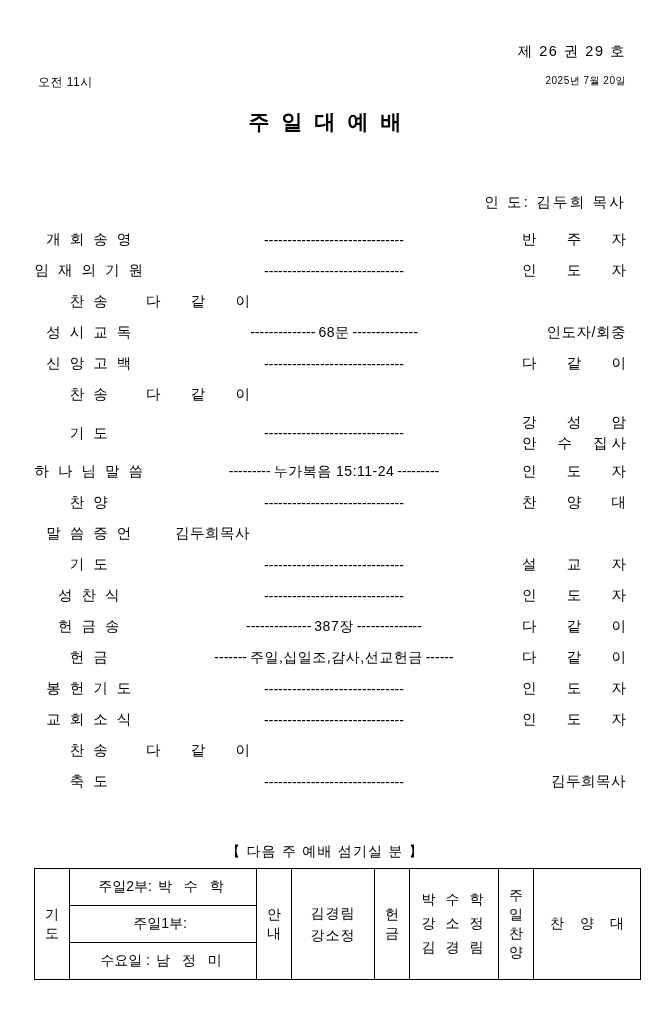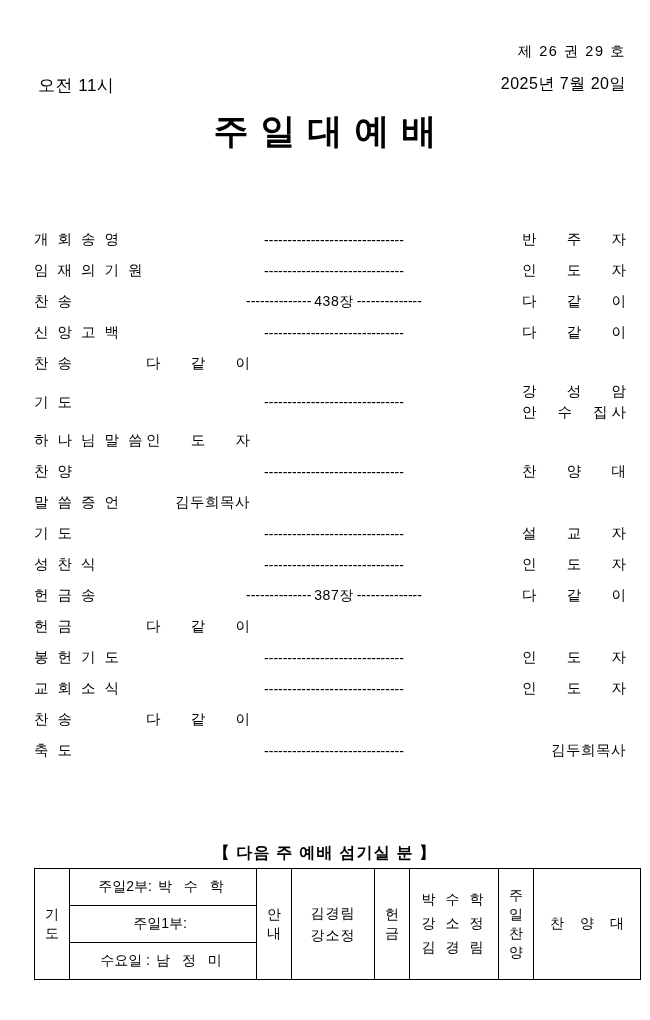--- a/index.html
+++ b/index.html
@@ -29,39 +29,39 @@
     top: 42px;
     right: 24px;
     font-size: 14.5px;
     letter-spacing: 1.5px;
     white-space: nowrap;
   }
   .time-line {
     position: absolute;
     top: 74px;
     left: 38px;
-    font-size: 17px;
+    font-size: 12px;
     letter-spacing: 0.5px;
     white-space: nowrap;
   }
   .date-line {
     position: absolute;
     top: 74px;
     right: 24px;
-    font-size: 16px;
+    font-size: 10px;
     letter-spacing: 0.5px;
     white-space: nowrap;
   }
   .main-title {
     position: absolute;
     top: 108px;
     left: 0;
     width: 650px;
     text-align: center;
-    font-size: 35px;
+    font-size: 21px;
     font-weight: bold;
     letter-spacing: 12px;
     text-indent: 12px;
   }
   .leader-line {
     position: absolute;
     top: 193px;
     right: 24px;
     font-size: 14.5px;
     letter-spacing: 2.2px;
@@ -88,21 +88,21 @@
     width: 112px;
     flex: 0 0 112px;
     display: flex;
     justify-content: space-between;
     letter-spacing: 0px;
     white-space: nowrap;
   }
   .col-item.solid {
     display: block;
     letter-spacing: 2.5px;
-    text-align: left;
+    text-align: center;
   }
   .col-mid {
     flex: 1 1 auto;
     text-align: center;
     white-space: nowrap;
     overflow: hidden;
     font-size: 14px;
     letter-spacing: -0.2px;
     padding: 0 6px;
   }
@@ -140,22 +140,22 @@
     letter-spacing: 0.5px;
   }
 
   
   .next-title {
     position: absolute;
     top: 843px;
     left: 0;
     width: 650px;
     text-align: center;
-    font-size: 16px;
-    font-weight: bold;
+    font-size: 14px;
+    font-weight: normal;
     letter-spacing: 1.2px;
   }
 
   
   .tbl-wrap {
     position: absolute;
     top: 868px;
     left: 34px;
     width: 583px;
   }
@@ -205,20 +205,21 @@
 </style>
 </head>
 <body>
 
 <div class="page">
 
   <div class="vol-line">제 26 권 29 호</div>
   <div class="time-line">오전 11시</div>
   <div class="date-line">2025년 7월 20일</div>
   <div class="main-title">주일대예배</div>
+  <div class="leader-line">인 도: 김두희 목사</div>
 
   <div class="order">
 
     <div class="order-row">
       <div class="col-item solid">개 회 송 영</div>
       <div class="col-mid"><span class="dash">------------------------------</span></div>
       <div class="col-right">
         <span>반</span>
         <span>주</span>
         <span>자</span>
@@ -230,30 +231,34 @@
       <div class="col-mid"><span class="dash">------------------------------</span></div>
       <div class="col-right">
         <span>인</span>
         <span>도</span>
         <span>자</span>
       </div>
     </div>
 
     <div class="order-row">
       <div class="col-item solid">찬        송</div>
+      <div class="col-right">
+        <span>다</span>
+        <span>같</span>
+        <span>이</span>
+      </div>
+    </div>
+
+    <div class="order-row">
+      <div class="col-item solid">성 시 교 독</div>
       <div class="col-mid">
-        <span class="dash">--------------</span><span class="val">438장</span><span class="dash">--------------</span>
-      </div>
-      <div class="col-right">
-        <span>다</span>
-        <span>같</span>
-        <span>이</span>
-      </div>
-    </div>
-
+        <span class="dash">--------------</span><span class="val">68문</span><span class="dash">--------------</span>
+      </div>
+      <div class="col-right solid">인도자/회중</div>
+    </div>
 
     <div class="order-row">
       <div class="col-item solid">신 앙 고 백</div>
       <div class="col-mid"><span class="dash">------------------------------</span></div>
       <div class="col-right">
         <span>다</span>
         <span>같</span>
         <span>이</span>
       </div>
     </div>
@@ -279,20 +284,23 @@
         <div class="ln">
           <span>안</span>
           <span>수</span>
           <span>집 사</span>
         </div>
       </div>
     </div>
 
     <div class="order-row">
       <div class="col-item solid">하 나 님 말 씀</div>
+      <div class="col-mid">
+        <span class="dash">---------</span><span class="val">누가복음 15:11-24</span><span class="dash">---------</span>
+      </div>
       <div class="col-right">
         <span>인</span>
         <span>도</span>
         <span>자</span>
       </div>
     </div>
 
     <div class="order-row">
       <div class="col-item solid">찬        양</div>
       <div class="col-mid"><span class="dash">------------------------------</span></div>
@@ -335,20 +343,23 @@
       </div>
       <div class="col-right">
         <span>다</span>
         <span>같</span>
         <span>이</span>
       </div>
     </div>
 
     <div class="order-row">
       <div class="col-item solid">헌        금</div>
+      <div class="col-mid">
+        <span class="dash">-------</span><span class="val">주일,십일조,감사,선교헌금</span><span class="dash">------</span>
+      </div>
       <div class="col-right">
         <span>다</span>
         <span>같</span>
         <span>이</span>
       </div>
     </div>
 
     <div class="order-row">
       <div class="col-item solid">봉 헌 기 도</div>
       <div class="col-mid"><span class="dash">------------------------------</span></div>

